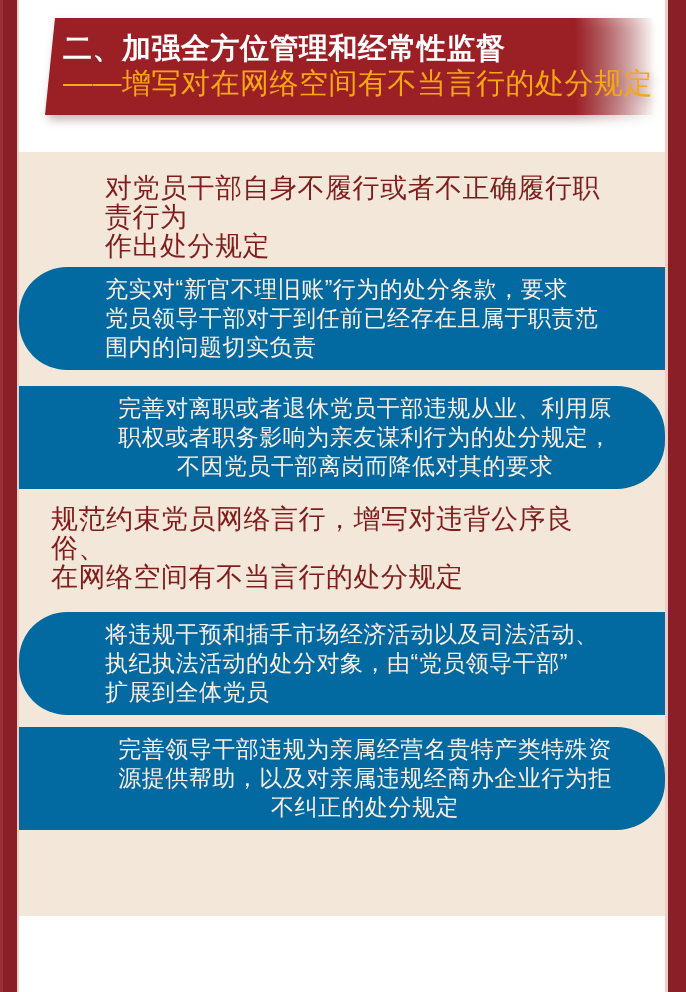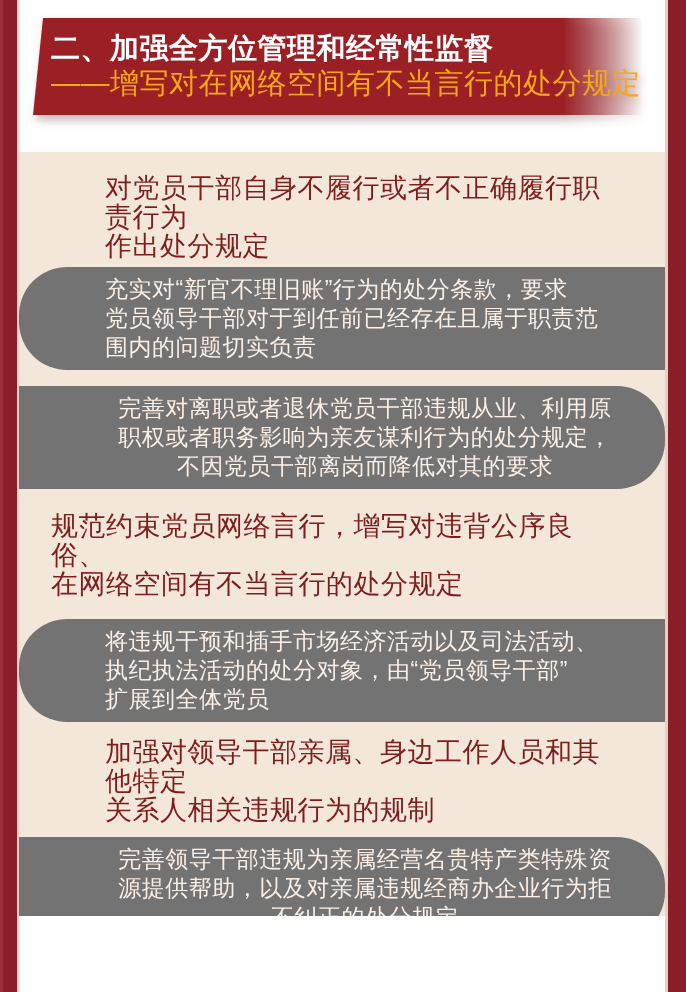--- a/index.html
+++ b/index.html
@@ -10,44 +10,44 @@
   .side-border{position:absolute;top:0;height:100%;}
   .side-border.left{left:0;width:19px;
     background:linear-gradient(to right,#9c3038 0 3px,#8b1f28 3px 17px,#efccc5 17px 19px);}
   .side-border.right{right:0;width:21px;
     background:linear-gradient(to right,#efccc5 0 3px,#8b1f28 3px 21px);}
 
   .content{position:absolute;left:19px;top:0;width:646px;}
 
   
   .header{position:relative;height:152px;background:#ffffff;}
-  .banner-wrap{position:absolute;left:14px;top:18px;
+  .banner-wrap{position:absolute;left:26px;top:18px;
     filter:drop-shadow(3px 5px 5px rgba(130,90,90,0.45));}
   .banner{width:616px;height:97px;box-sizing:border-box;padding:13px 0 0 18px;
     background:linear-gradient(to right,#9b2026 0%,#9b2026 86%,rgba(155,32,38,0) 99%);
     clip-path:polygon(10px 0,100% 0,100% 100%,0 100%);}
   .banner-title{font-size:29px;line-height:35px;font-weight:700;color:#ffffff;
     letter-spacing:0.5px;white-space:nowrap;}
   .banner-subtitle{font-size:29px;line-height:35px;font-weight:400;color:#f6a713;
     letter-spacing:0.5px;white-space:nowrap;}
 
   
   .panel{background:#f2e7d9;height:764px;box-sizing:border-box;padding-top:22px;overflow:hidden;}
   .plain-item{padding:0 40px 0 86px;color:#7f1d1d;font-size:27px;line-height:29px;
     letter-spacing:0.5px;white-space:pre-line;font-weight:500;}
-  .box-item{background:#737373;color:#fcefe5;font-size:23px;line-height:29px;
+  .box-item{background:#0369a1;color:#fcefe5;font-size:23px;line-height:29px;
     letter-spacing:0.5px;white-space:pre-line;box-sizing:border-box;width:646px;
     padding:8px 40px 8px 86px;font-weight:500;}
   .round-left{border-radius:48px 0 0 48px;}
   .round-right{border-radius:0 48px 48px 0;text-align:center;}
 
   .m1{margin-top:6px;}   
   .m2{margin-top:20px;}  
   .m3{margin-top:16px;}  
-  .m4{margin-top:23px;padding-left:32px;}  
+  .m4{margin-top:16px;padding-left:32px;}  
   .m5{margin-top:20px;}  
   .m6{margin-top:16px;}  
   .m7{margin-top:12px;}  
 
   .bottom-area{height:76px;background:#ffffff;}
 </style>
 </head>
 <body>
 
 <div class="stage">
@@ -72,22 +72,20 @@
 党员领导干部对于到任前已经存在且属于职责范
 围内的问题切实负责</div>
       <div class="box-item round-right m3">完善对离职或者退休党员干部违规从业、利用原
 职权或者职务影响为亲友谋利行为的处分规定，
 不因党员干部离岗而降低对其的要求</div>
       <div class="plain-item m4">规范约束党员网络言行，增写对违背公序良俗、
 在网络空间有不当言行的处分规定</div>
       <div class="box-item round-left m5">将违规干预和插手市场经济活动以及司法活动、
 执纪执法活动的处分对象，由“党员领导干部”
 扩展到全体党员</div>
-      <div class="plain-item m6">加强对领导干部亲属、身边工作人员和其他特定
-关系人相关违规行为的规制</div>
       <div class="box-item round-right m7">完善领导干部违规为亲属经营名贵特产类特殊资
 源提供帮助，以及对亲属违规经商办企业行为拒
 不纠正的处分规定</div>
     </div>
 
     <div class="bottom-area"></div>
   </div>
 </div>
 
 </body></html>

